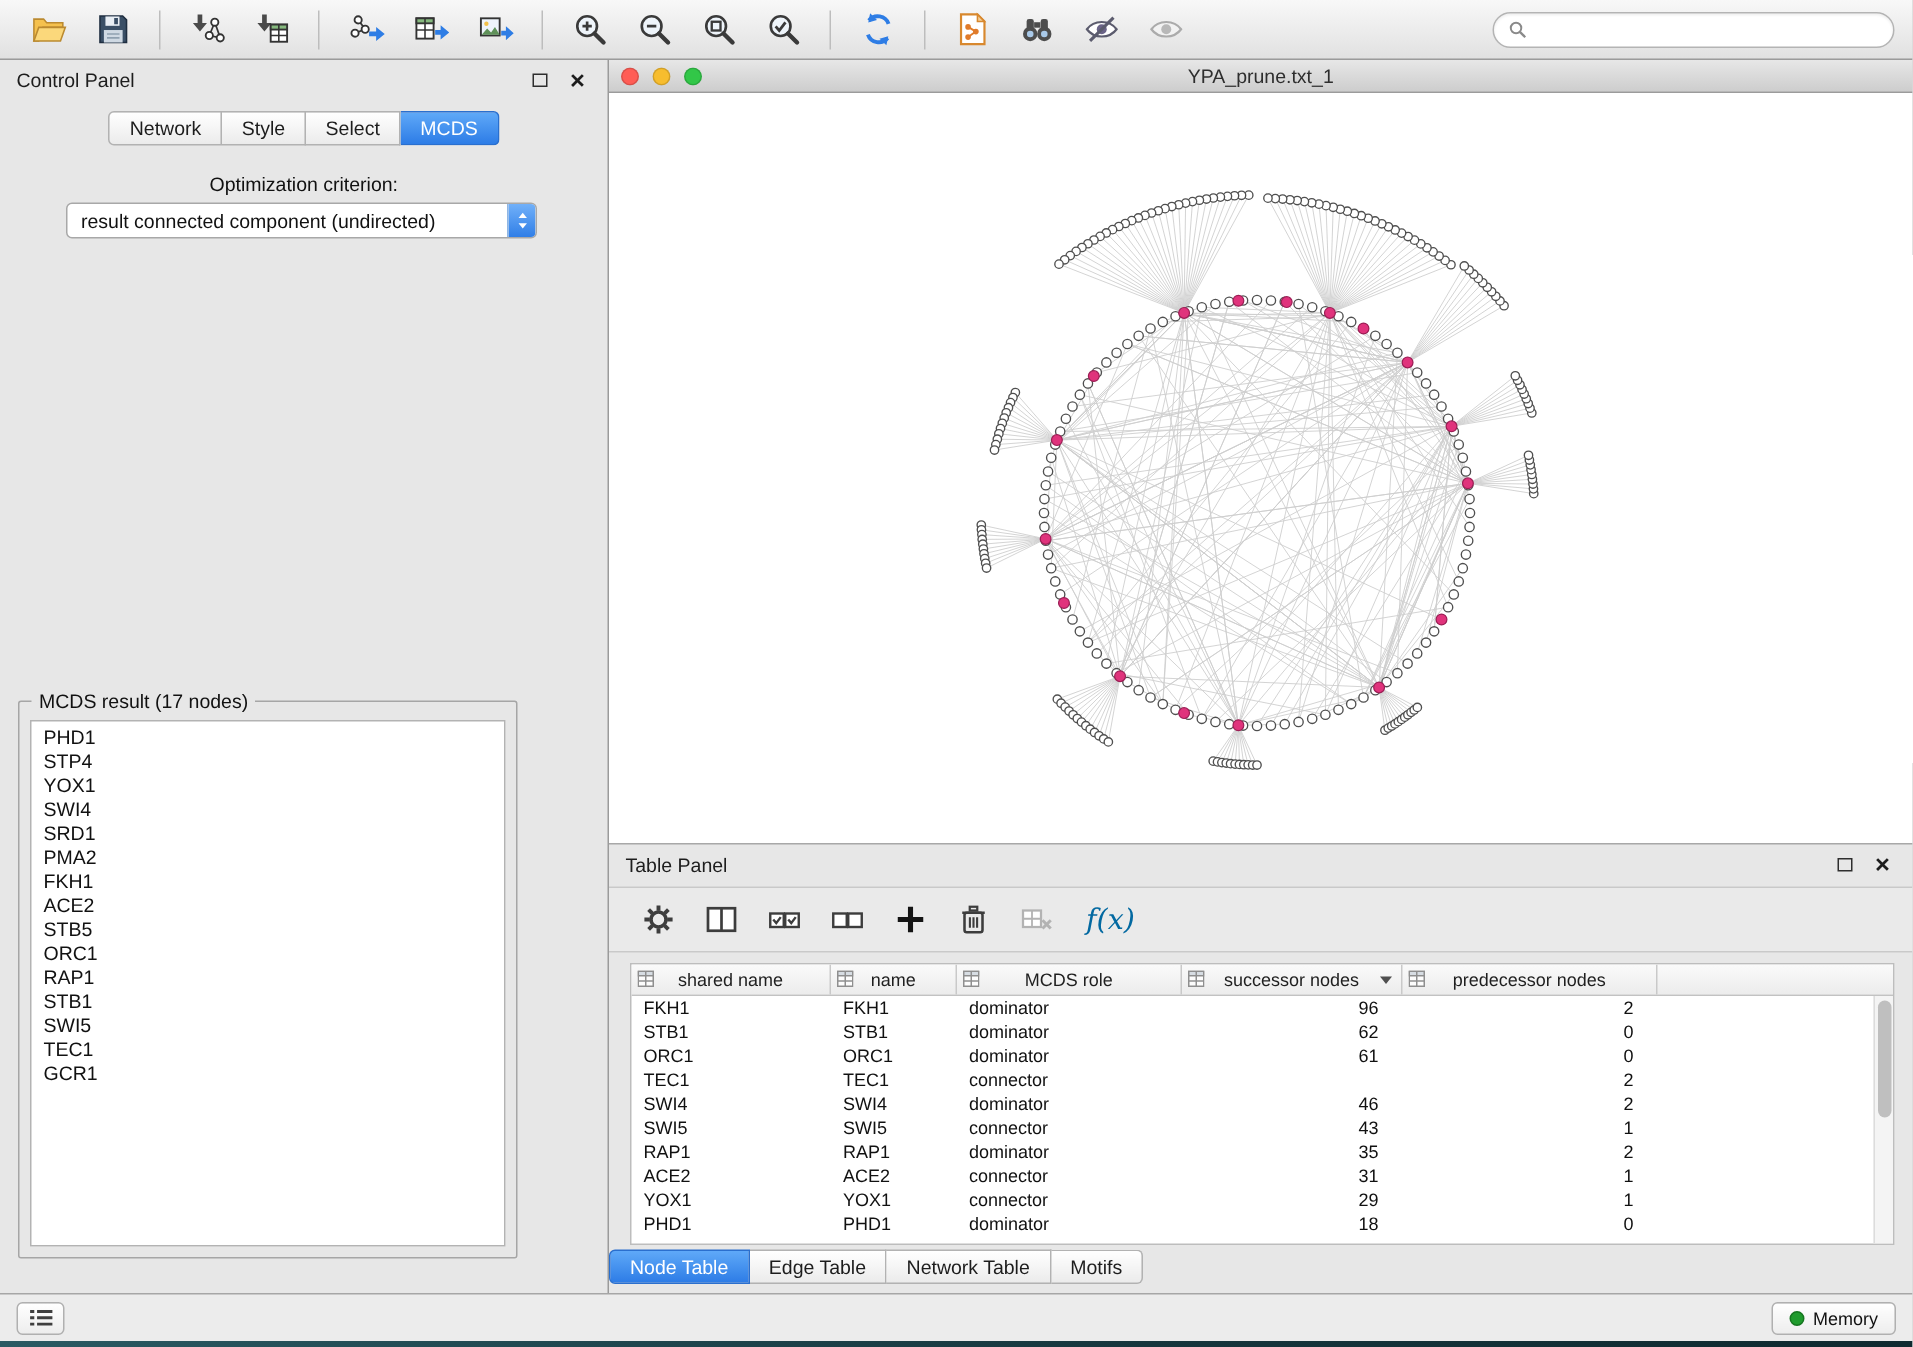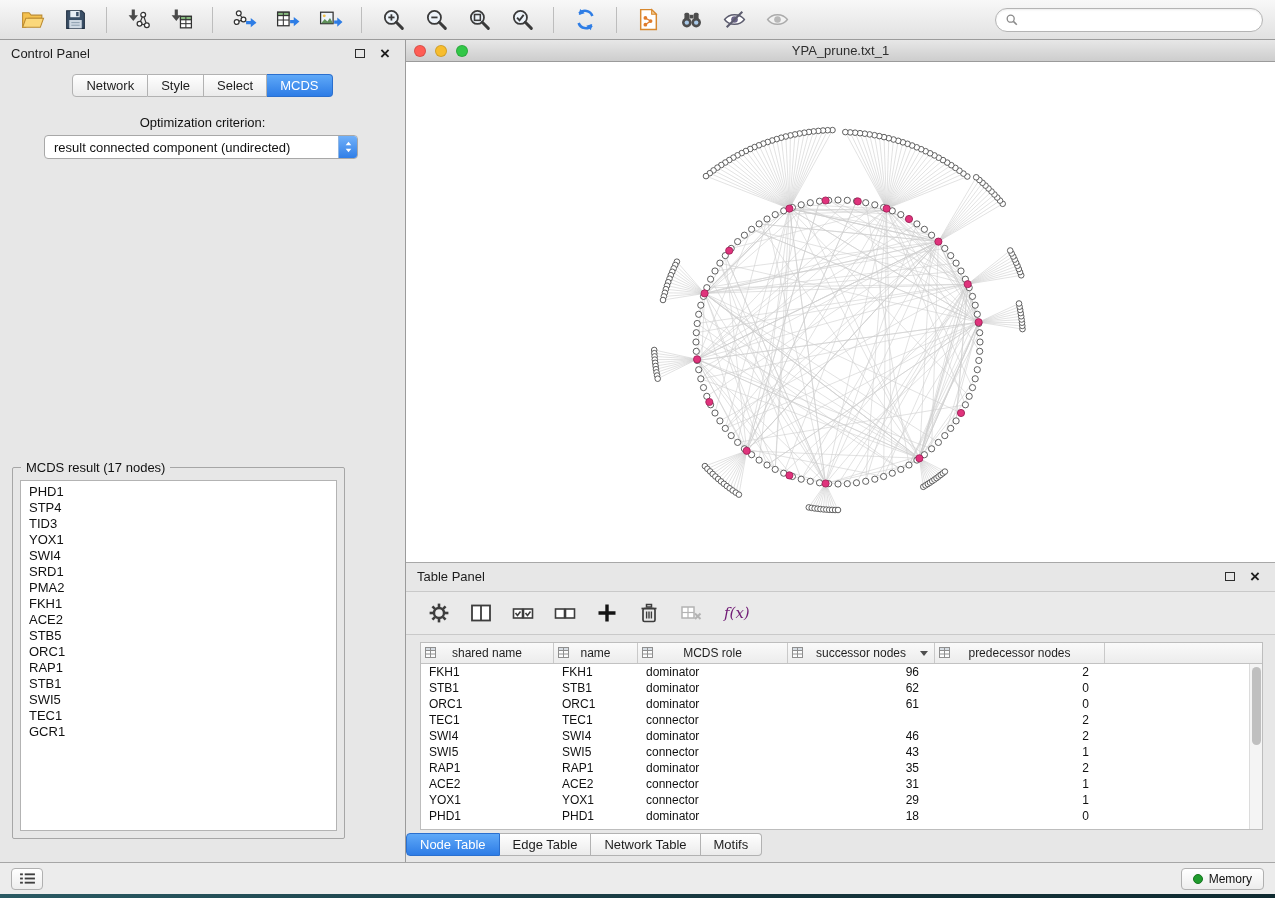--- a/index.html
+++ b/index.html
@@ -46,21 +46,21 @@
   .traffic{width:12px;height:12px;border-radius:50%;margin-right:9px;border:1px solid rgba(0,0,0,.15);z-index:2;}
   #net-title{position:absolute;left:0;right:0;text-align:center;font-size:13px;color:#2e2e2e;}
   #net-canvas{position:absolute;top:22px;left:0;right:0;bottom:0;background:#ffffff;}
   #net-canvas svg{position:absolute;top:0;left:0;}
 
   
   #table-panel{position:absolute;left:406px;top:562px;width:869px;height:300px;background:#e7e7e7;border-top:1px solid #a8a8a8;}
   #tp-toolbar{position:absolute;top:28px;left:0;right:0;height:44px;background:#eaeaea;border-top:1px solid #c9c9c9;border-bottom:1px solid #c9c9c9;display:flex;align-items:center;padding:0 16px;gap:8px;}
   .tp-btn{width:34px;height:34px;border:none;background:transparent;border-radius:4px;display:flex;align-items:center;justify-content:center;padding:0;cursor:default;}
   .tp-btn svg{width:24px;height:24px;display:block;}
-  .fx-label{font-size:15px;font-style:italic;font-family:"DejaVu Serif",serif;color:#701a75;margin-left:8px;cursor:default;}
+  .fx-label{font-size:19px;font-style:italic;font-family:"DejaVu Serif",serif;color:#0369a1;margin-left:8px;cursor:default;}
   #node-table{position:absolute;left:14px;right:12px;top:79px;bottom:32px;background:#fff;border:1px solid #bdbdbd;overflow:hidden;}
   #table-head{display:flex;height:21px;background:linear-gradient(#fafafa,#ececec);border-bottom:1px solid #c2c2c2;}
   .th{position:relative;display:flex;align-items:center;justify-content:center;font-size:12px;color:#1f1f1f;border-right:1px solid #c9c9c9;flex:none;cursor:default;}
   .th-filler{flex:1;}
   .th-ico{position:absolute;left:4px;top:4px;line-height:0;}
   .th-sort{position:absolute;right:6px;top:8px;width:0;height:0;border-left:4px solid transparent;border-right:4px solid transparent;border-top:5px solid #4f4f4f;}
   .tr{display:flex;height:16px;}
   .td{font-size:12px;line-height:16px;padding-left:8px;color:#111;white-space:nowrap;overflow:hidden;flex:none;}
   .td.num{text-align:right;padding-right:16px;padding-left:0;}
   #table-scrollbar{position:absolute;right:0;top:21px;bottom:0;width:13px;background:#f4f4f4;border-left:1px solid #dcdcdc;}
@@ -300,21 +300,20 @@
             <path d="M5 2 L8.2 6 H1.8 Z" fill="#ffffff"></path>
             <path d="M5 14 L1.8 10 H8.2 Z" fill="#ffffff"></path>
           </svg>
       </span>
     </div>
     <div id="mcds-fieldset">
       <span id="mcds-legend">MCDS result (17 nodes)</span>
       <div id="mcds-list">
           <div class="mcds-item">PHD1</div>
           <div class="mcds-item">STP4</div>
-          <div class="mcds-item">TID3</div>
           <div class="mcds-item">YOX1</div>
           <div class="mcds-item">SWI4</div>
           <div class="mcds-item">SRD1</div>
           <div class="mcds-item">PMA2</div>
           <div class="mcds-item">FKH1</div>
           <div class="mcds-item">ACE2</div>
           <div class="mcds-item">STB5</div>
           <div class="mcds-item">ORC1</div>
           <div class="mcds-item">RAP1</div>
           <div class="mcds-item">STB1</div>

